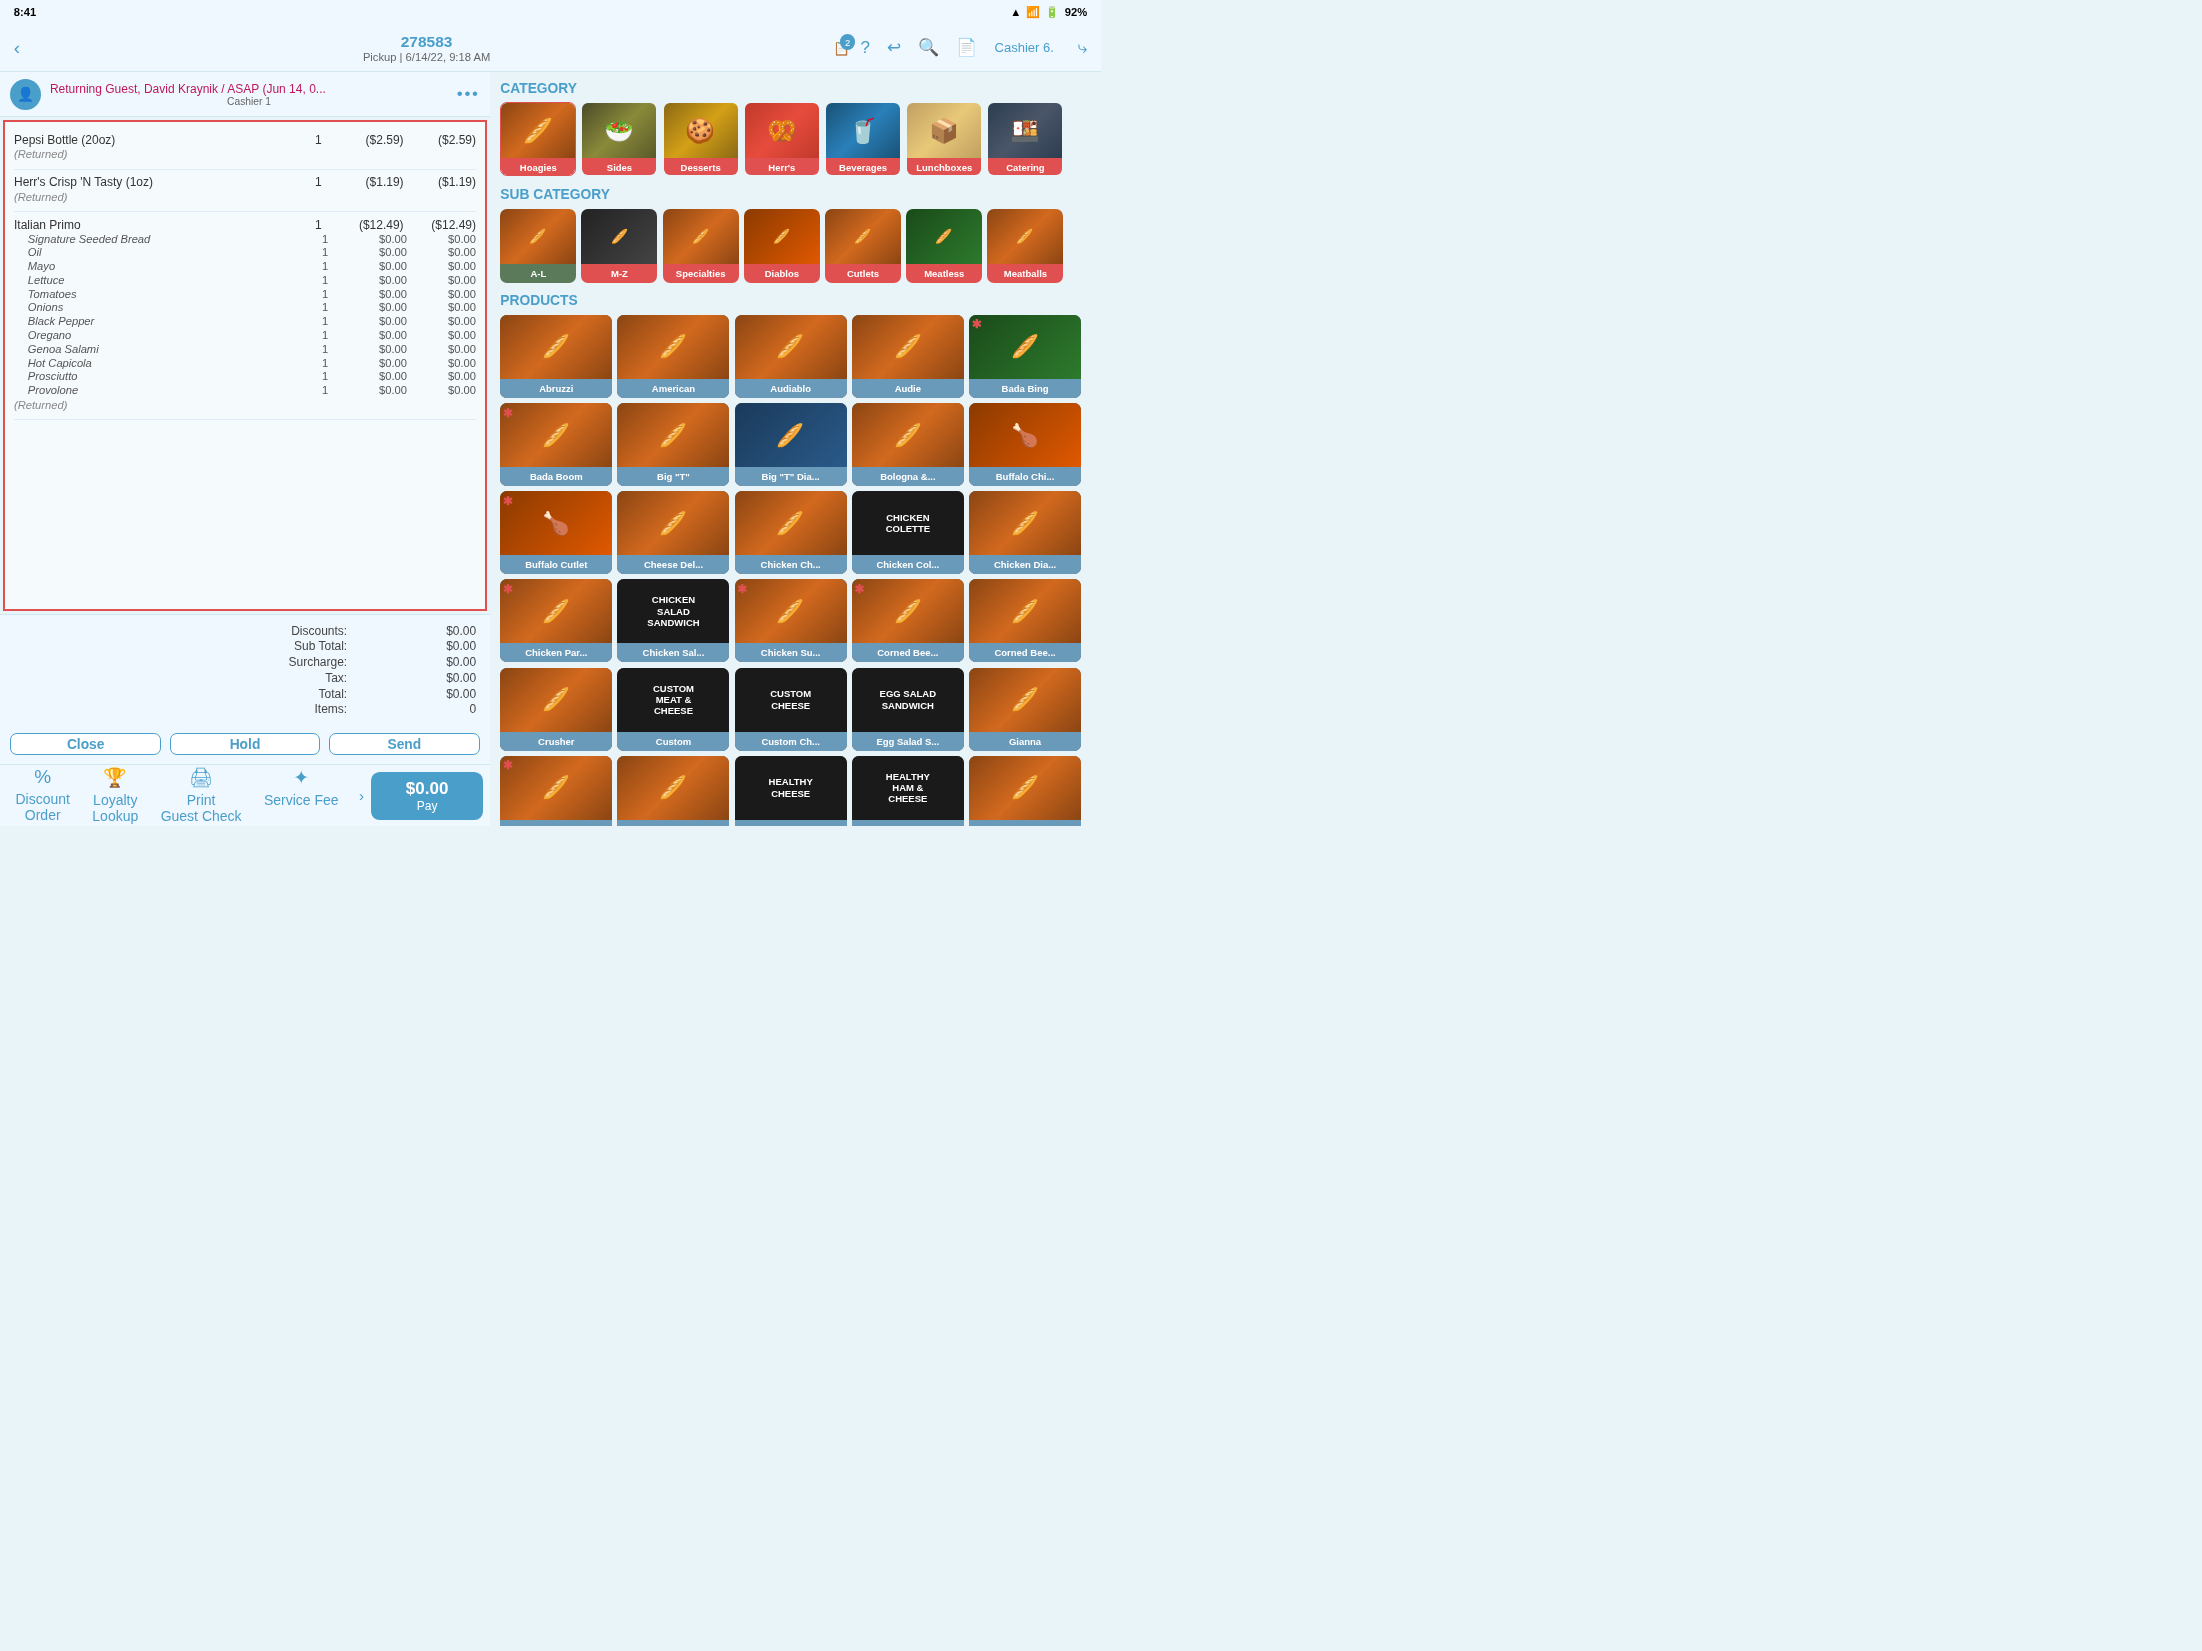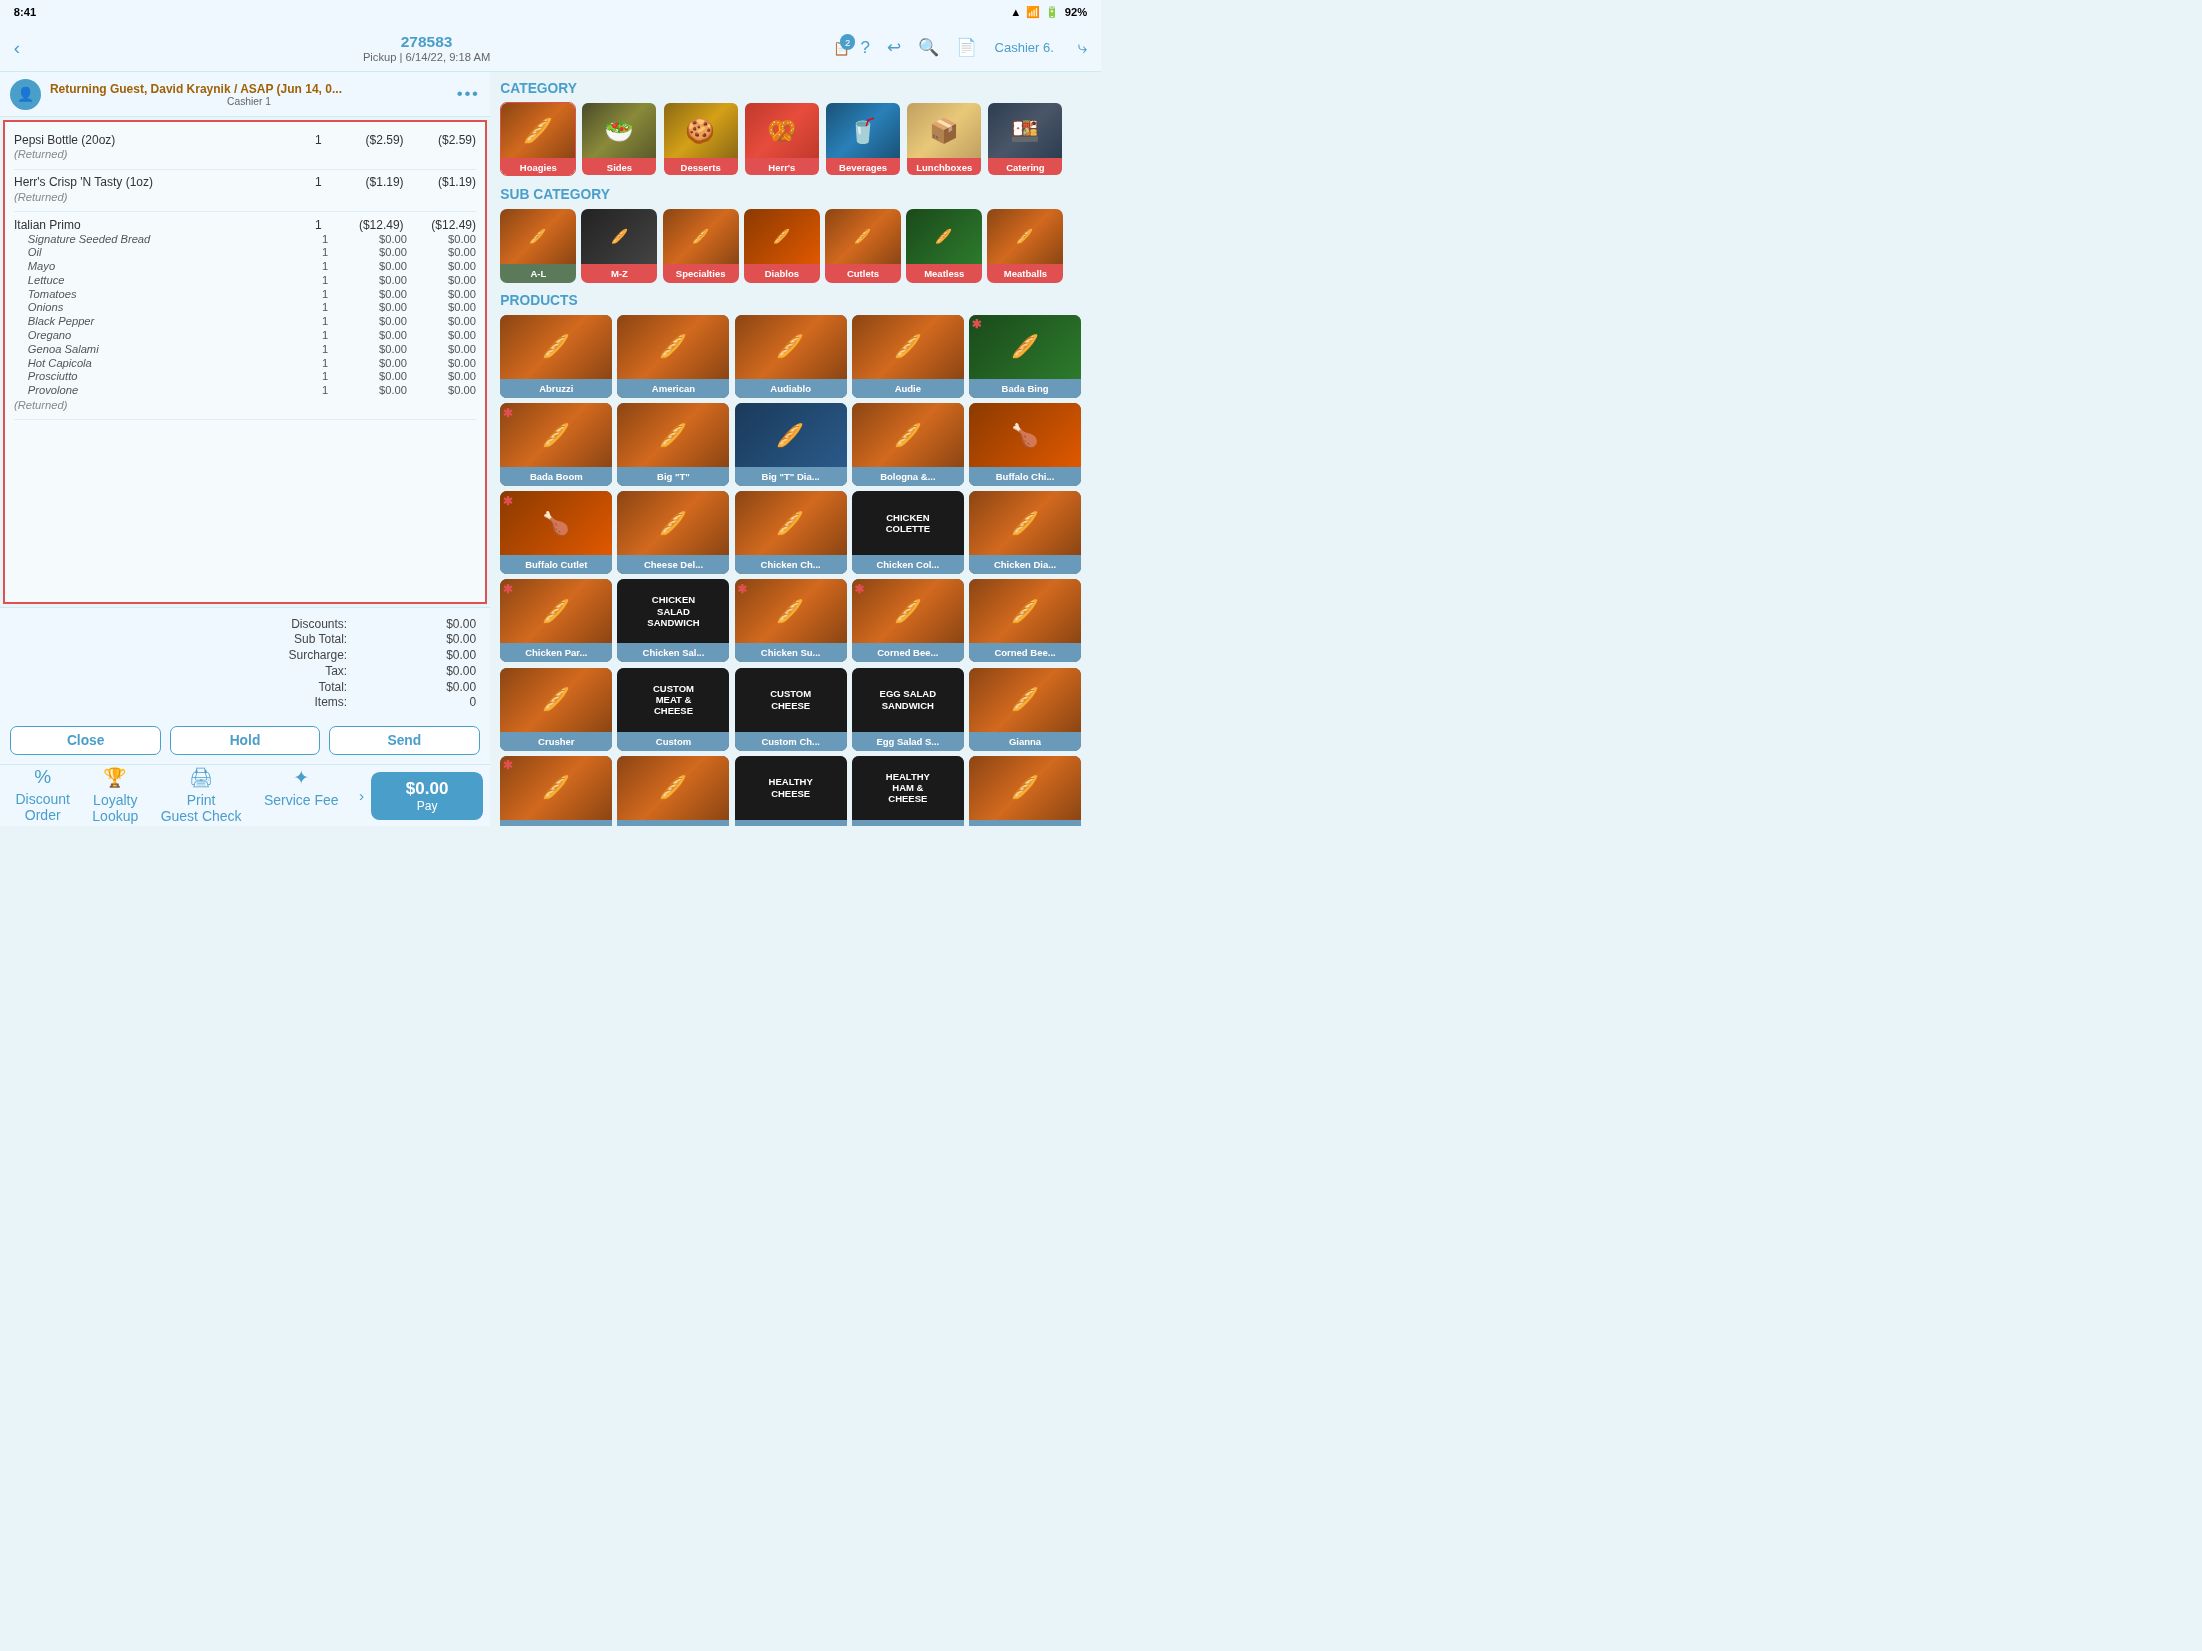--- a/index.html
+++ b/index.html
@@ -121,22 +121,22 @@
       align-items: center;
       justify-content: center;
       color: white;
       font-size: 13.8px;
     }
     .guest-info {
       flex: 1;
     }
     .guest-name {
       font-size: 12px;
-      font-weight: 700;
-      color: #a16207;
+      font-weight: 400;
+      color: #be185d;
     }
     .guest-cashier {
       font-size: 10.3px;
       color: #666;
       text-align: center;
     }
     .dots-btn {
       color: #4a9eca;
       font-size: 17px;
       letter-spacing: 1.7px;
@@ -239,21 +239,21 @@
 
     
     .action-buttons {
       display: flex;
       gap: 8.6px;
       padding: 8.6px 10.3px;
       background: #f0f8ff;
     }
     .action-btn {
       flex: 1;
-      height: 29px;
+      height: 22px;
       border-radius: 6.9px;
       border: 1.7px solid #4a9eca;
       background: white;
       color: #4a9eca;
       font-size: 13.8px;
       font-weight: 600;
       cursor: pointer;
     }
 
     

